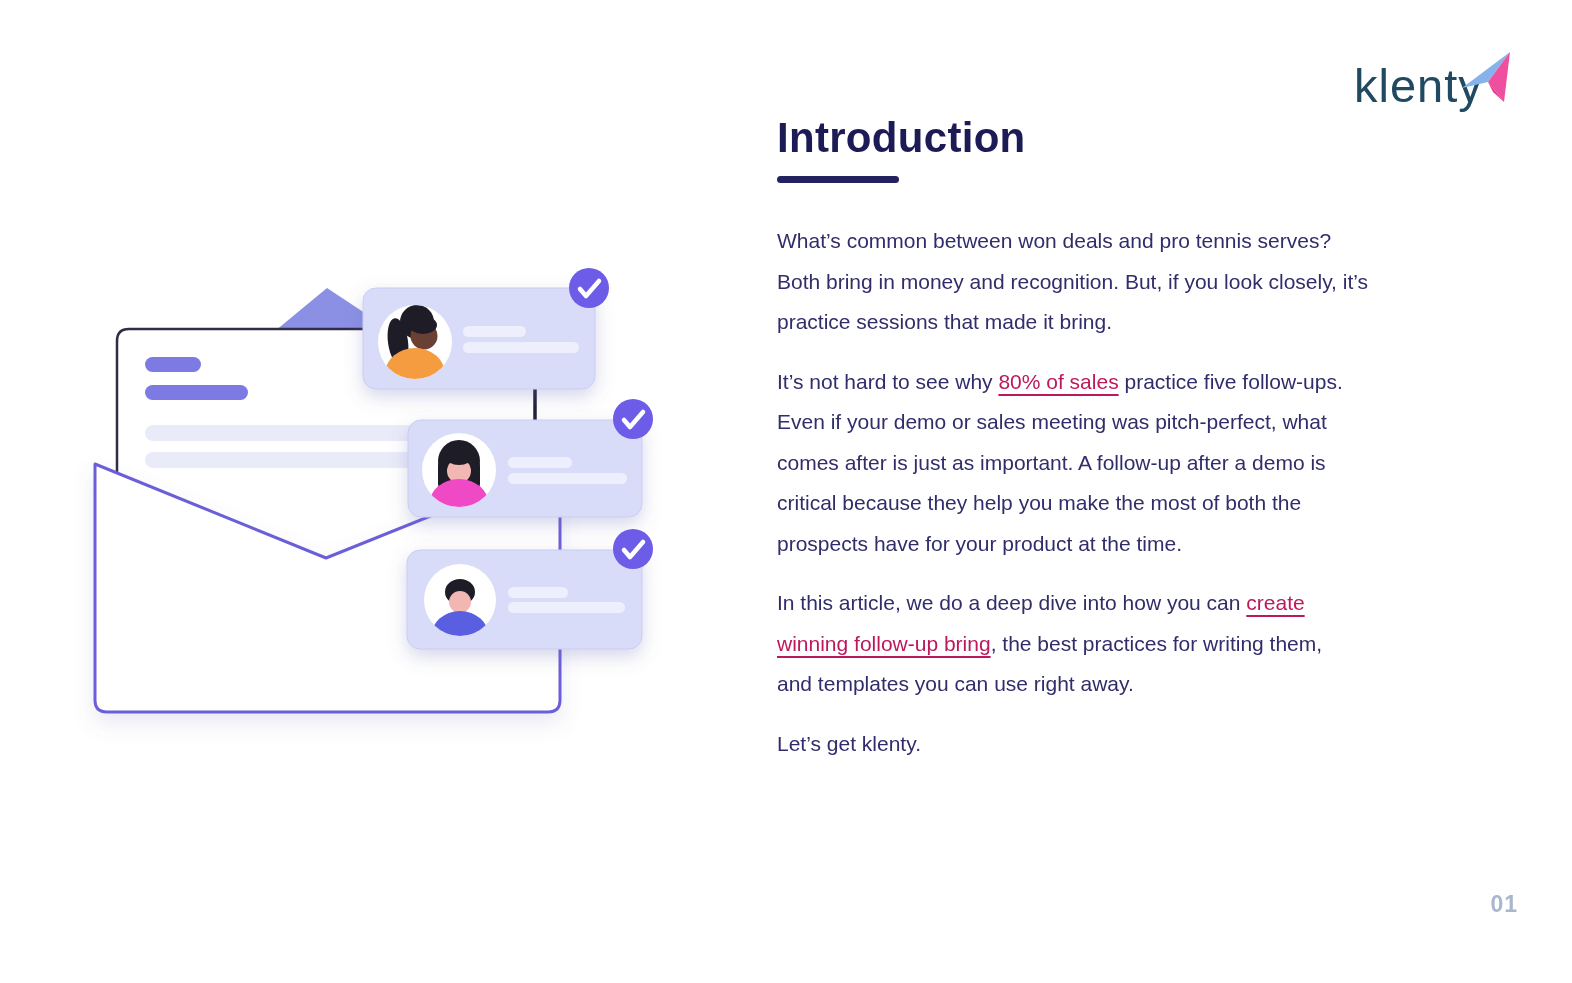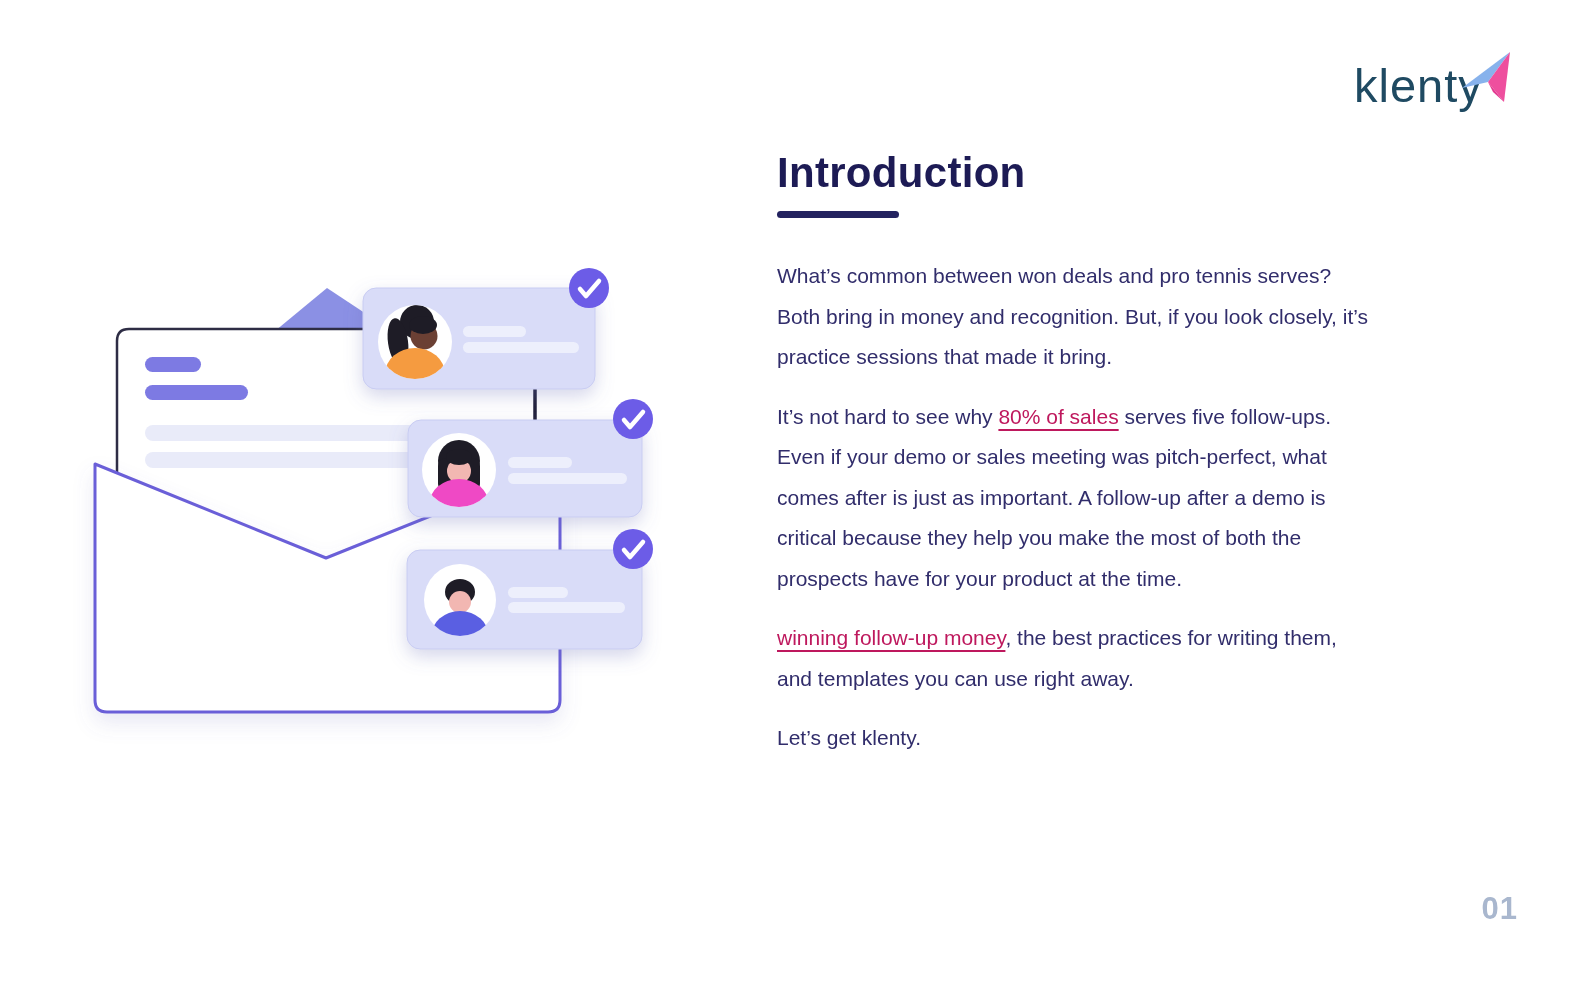--- a/index.html
+++ b/index.html
@@ -8,38 +8,38 @@
     background:#ffffff;font-family:"Liberation Sans",sans-serif;
   }
   
   .logo{position:absolute;top:54px;right:58px;width:160px;height:70px;}
   .logo-text{
     font-size:47px;font-weight:400;color:#1F4A62;letter-spacing:1px;
     position:absolute;left:0;top:8px;line-height:1;
   }
   .logo-plane{position:absolute;top:-6px;right:-4px;}
   
-  .content{position:absolute;left:777px;top:150px;width:700px;}
+  .content{position:absolute;left:777px;top:115px;width:700px;}
   .page-title{
     margin:0;font-size:42px;font-weight:800;color:#1D1B55;
     letter-spacing:0.3px;line-height:1.1;
   }
   .title-underline{
     width:122px;height:7px;border-radius:4px;background:#23225F;margin-top:15px;
   }
   .body-copy{margin-top:38px;font-size:21px;color:#312D6B;}
   .para{margin:16px 0 19px 0;}
   .line{line-height:40.5px;white-space:pre;}
   .inline-link{
     text-decoration:underline;text-underline-offset:5px;
     text-decoration-thickness:1.5px;color:#be185d;cursor:pointer;
   }
   
   .page-number{
-    position:absolute;right:54px;top:891px;font-size:31px;font-weight:700;
+    position:absolute;right:54px;top:891px;font-size:23px;font-weight:700;
     color:#A9B7CE;letter-spacing:1px;
   }
   
   .illustration{position:absolute;left:0;top:0;}
 </style>
 </head>
 <body>
 
 <div class="page">
 
@@ -152,28 +152,29 @@
   <div class="content">
     <h1 class="page-title">Introduction</h1>
     <div class="title-underline"></div>
     <div class="body-copy">
         <div class="para">
           <div class="line"><span>What’s common between won deals and pro tennis serves?</span></div>
           <div class="line"><span>Both bring in money and recognition. But, if you look closely, it’s</span></div>
           <div class="line"><span>practice sessions that made it bring.</span></div>
         </div>
         <div class="para">
-          <div class="line"><span>It’s not hard to see why </span><span class="inline-link">80% of sales</span><span> serves five follow-ups.</span></div>
+          <div class="line"><span>It’s not hard to see why </span><span class="inline-link">80% of sales</span><span> practice five follow-ups.</span></div>
           <div class="line"><span>Even if your demo or sales meeting was pitch-perfect, what</span></div>
           <div class="line"><span>comes after is just as important. A follow-up after a demo is</span></div>
           <div class="line"><span>critical because they help you make the most of both the</span></div>
           <div class="line"><span>prospects have for your product at the time.</span></div>
         </div>
         <div class="para">
-          <div class="line"><span class="inline-link">winning follow-up money</span><span>, the best practices for writing them,</span></div>
+          <div class="line"><span>In this article, we do a deep dive into how you can </span><span class="inline-link">create</span></div>
+          <div class="line"><span class="inline-link">winning follow-up bring</span><span>, the best practices for writing them,</span></div>
           <div class="line"><span>and templates you can use right away.</span></div>
         </div>
         <div class="para">
           <div class="line"><span>Let’s get klenty.</span></div>
         </div>
       </div>
   </div>
 
   <div class="page-number">01</div>
 

